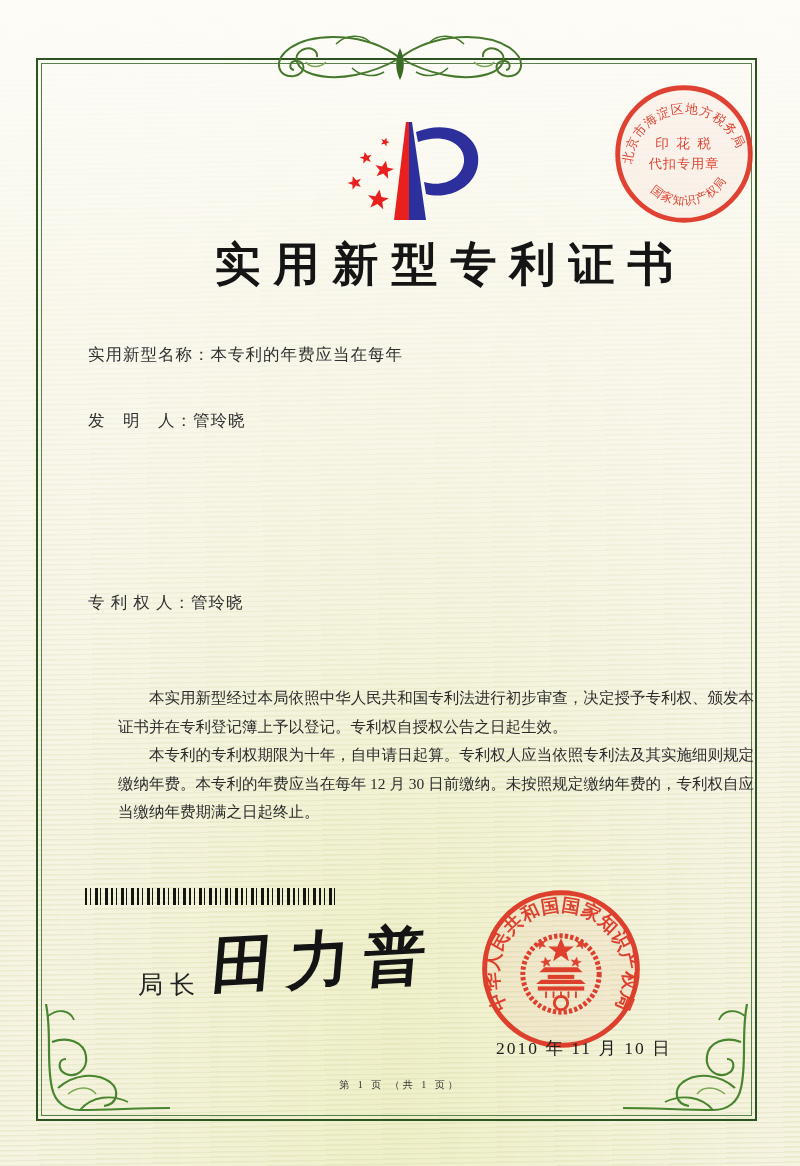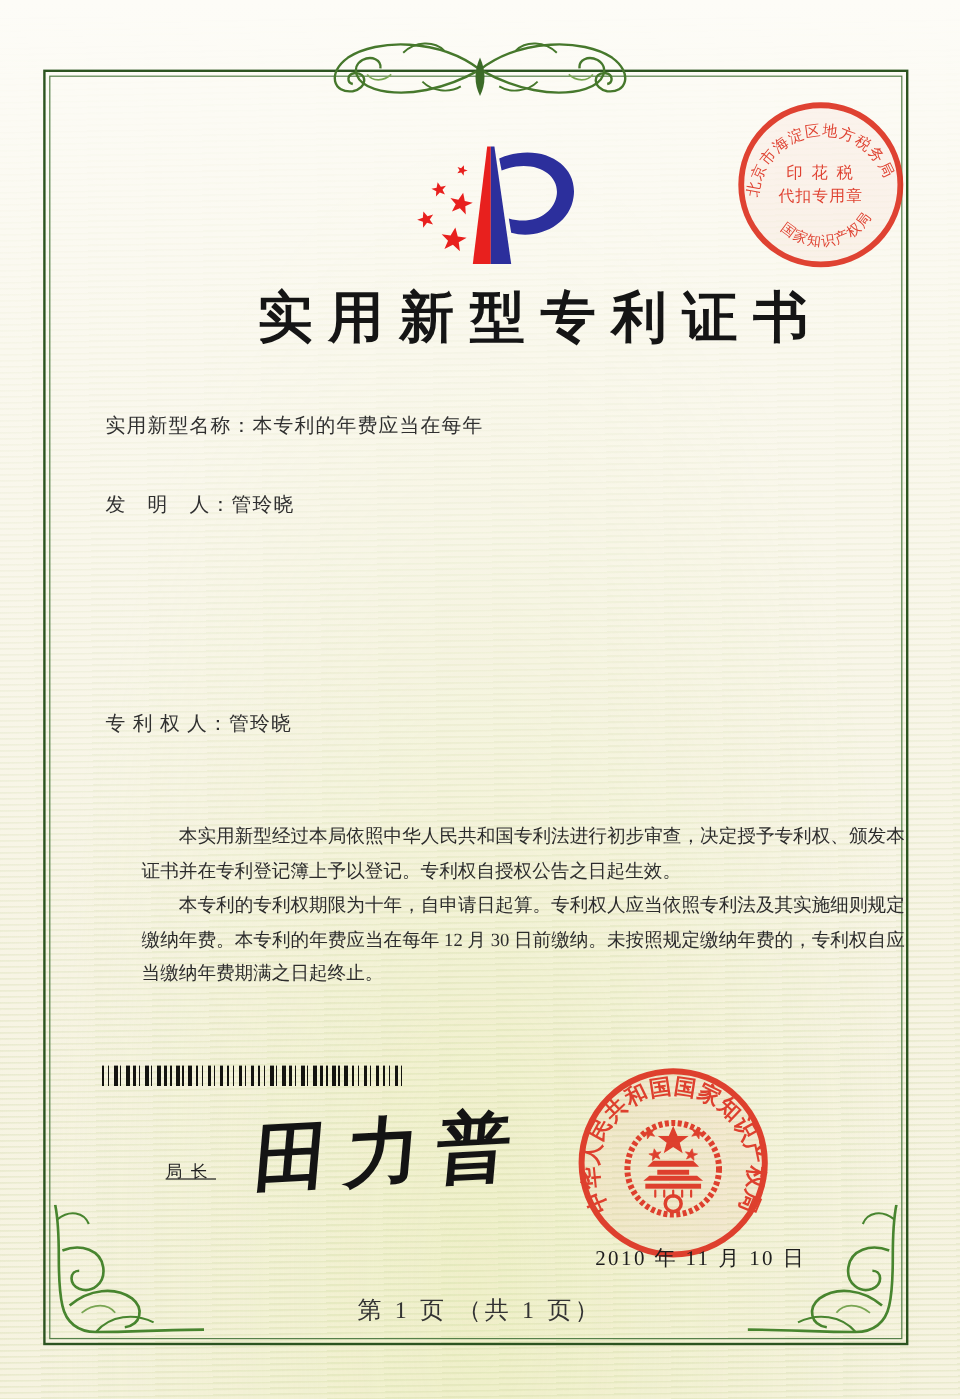--- a/index.html
+++ b/index.html
@@ -62,37 +62,37 @@
     background:
       repeating-linear-gradient(90deg,
         #141410 0 2px, transparent 2px 5px,
         #141410 5px 6px, transparent 6px 10px,
         #141410 10px 13px, transparent 13px 15px,
         #141410 15px 16px, transparent 16px 20px,
         #141410 20px 23px, transparent 23px 26px);
   }
   .role{
     position:absolute;left:138px;top:968px;
-    font-size:14px;letter-spacing:7px;color:#222;text-decoration:underline;
+    font-size:25px;letter-spacing:7px;color:#222;
   }
   .signature{
     position:absolute;left:212px;top:918px;
     font-size:62px;color:#141414;letter-spacing:14px;
     font-family:"DejaVu Sans",sans-serif;font-weight:700;
     transform:rotate(-3deg) skewX(-8deg);
     white-space:nowrap;
   }
   .agency-seal{position:absolute;left:478px;top:886px;width:166px;height:166px;opacity:.93;}
   .seal-date{
     position:absolute;left:496px;top:1036px;
     font-size:17.5px;letter-spacing:2px;color:#1d1d1d;z-index:5;white-space:nowrap;
   }
   .footer{
     position:absolute;left:0;top:1078px;width:100%;
-    text-align:center;font-size:20px;letter-spacing:3px;color:#333;
+    text-align:center;font-size:10px;letter-spacing:3px;color:#333;
   }
   svg text{font-family:"Liberation Serif","DejaVu Serif",serif;}
 </style>
 </head>
 <body>
 
 <div class="page">
 
   <div class="texture"></div>
 

